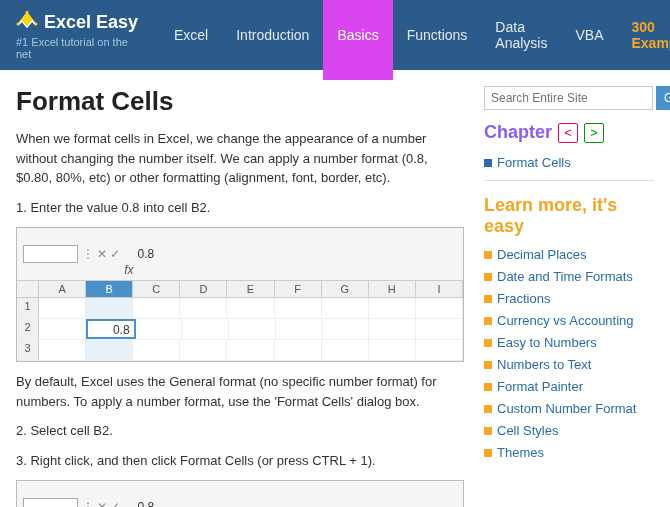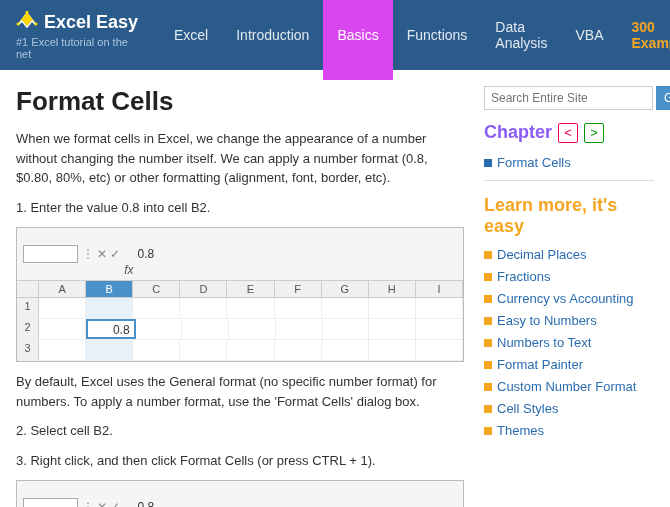--- a/index.html
+++ b/index.html
@@ -459,20 +459,24 @@
     </div>
 
     <div id="learn-more-title">Learn more, it's easy</div>
 
     <div class="sidebar-link">
       <span class="bullet-sq-orange"></span>
       <a>Decimal Places</a>
     </div>
     <div class="sidebar-link">
       <span class="bullet-sq-orange"></span>
+      <a>Date and Time Formats</a>
+    </div>
+    <div class="sidebar-link">
+      <span class="bullet-sq-orange"></span>
       <a>Fractions</a>
     </div>
     <div class="sidebar-link">
       <span class="bullet-sq-orange"></span>
       <a>Currency vs Accounting</a>
     </div>
     <div class="sidebar-link">
       <span class="bullet-sq-orange"></span>
       <a>Easy to Numbers</a>
     </div>

